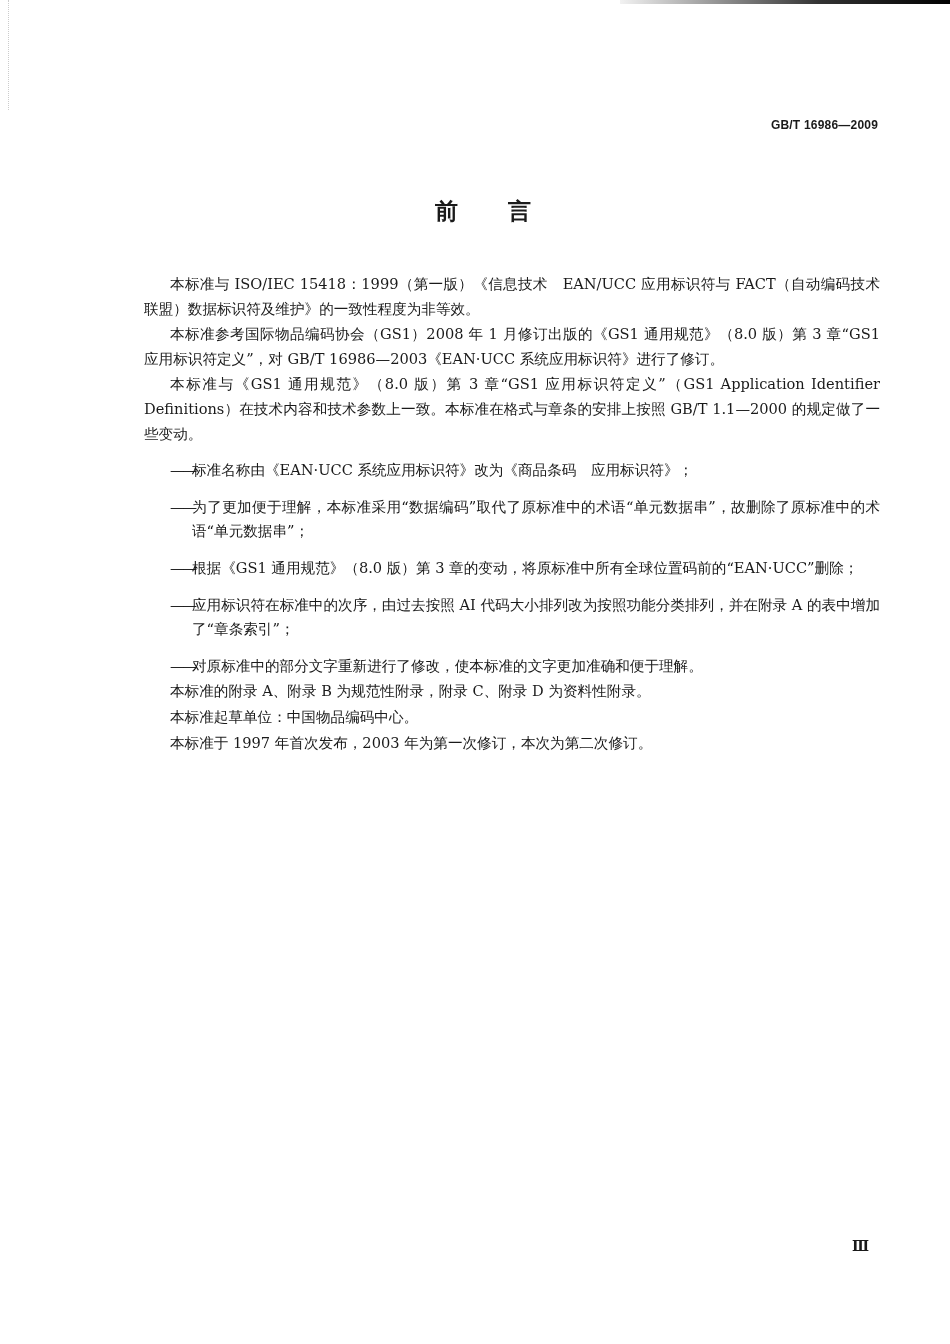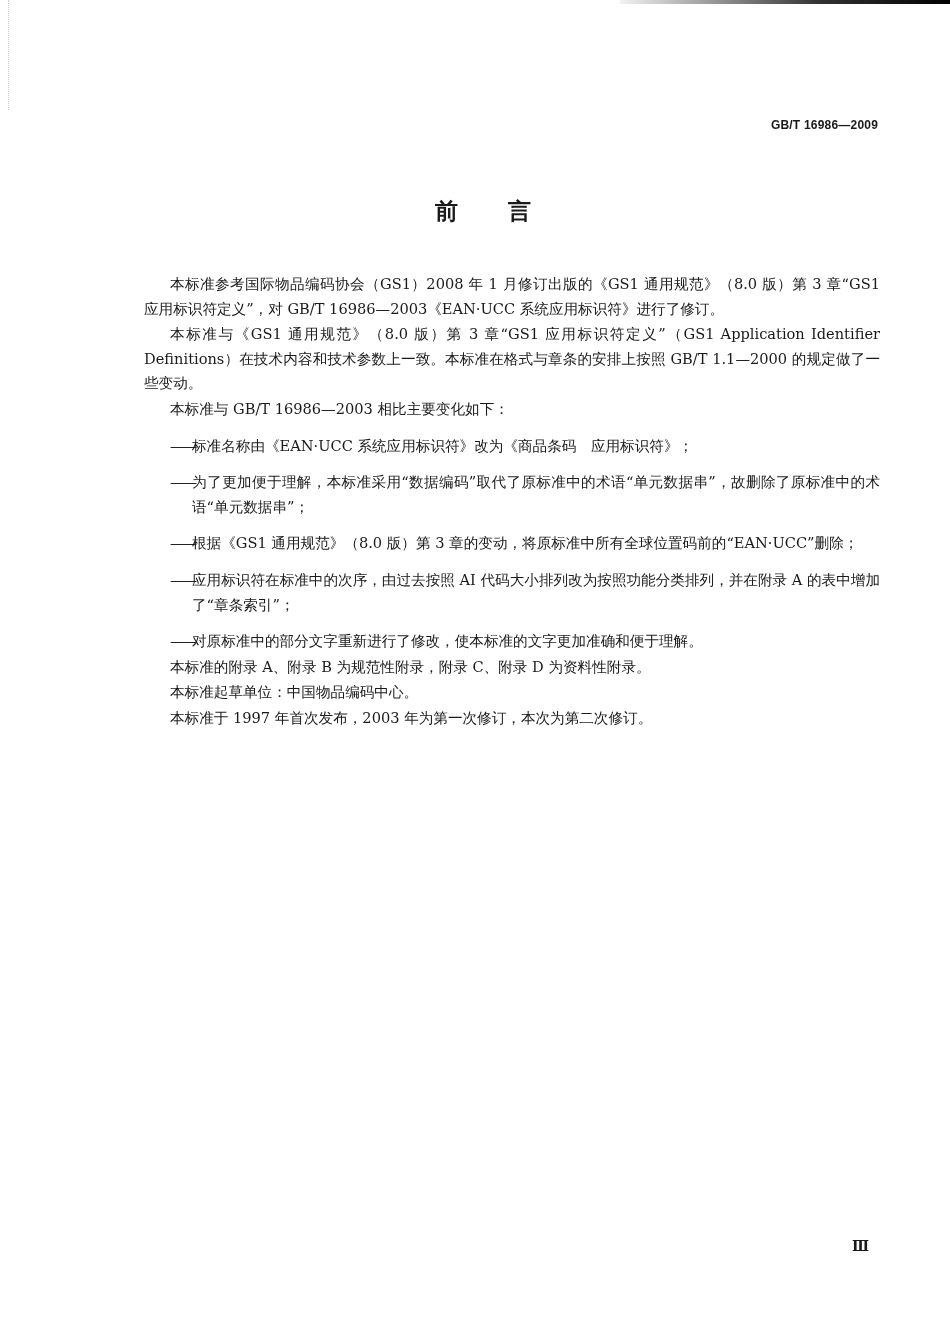--- a/index.html
+++ b/index.html
@@ -24,23 +24,23 @@
 <body>
 
 <div class="scan-edge-top"></div>
 <div class="scan-edge-left"></div>
 
 <div class="doc-code">GB/T 16986—2009</div>
 
 <div class="title">前言</div>
 
 <div class="body">
+  <p class="p">本标准与 ISO/IEC 15418：1999（第一版）《信息技术　EAN/UCC 应用标识符与 FACT（自动编码技术联盟）数据标识符及维护》的一致性程度为非等效。</p>
   <p class="p">本标准参考国际物品编码协会（GS1）2008 年 1 月修订出版的《GS1 通用规范》（8.0 版）第 3 章“GS1 应用标识符定义”，对 GB/T 16986—2003《EAN·UCC 系统应用标识符》进行了修订。</p>
   <p class="p">本标准与《GS1 通用规范》（8.0 版）第 3 章“GS1 应用标识符定义”（GS1 Application Identifier Definitions）在技术内容和技术参数上一致。本标准在格式与章条的安排上按照 GB/T 1.1—2000 的规定做了一些变动。</p>
-  <p class="p">本标准与 GB/T 16986—2003 相比主要变化如下：</p>
 
   <div>
     <p class="item"><span class="dash">——</span><span>标准名称由《EAN·UCC 系统应用标识符》改为《商品条码　应用标识符》；</span></p>
     <p class="item"><span class="dash">——</span><span>为了更加便于理解，本标准采用“数据编码”取代了原标准中的术语“单元数据串”，故删除了原标准中的术语“单元数据串”；</span></p>
     <p class="item"><span class="dash">——</span><span>根据《GS1 通用规范》（8.0 版）第 3 章的变动，将原标准中所有全球位置码前的“EAN·UCC”删除；</span></p>
     <p class="item"><span class="dash">——</span><span>应用标识符在标准中的次序，由过去按照 AI 代码大小排列改为按照功能分类排列，并在附录 A 的表中增加了“章条索引”；</span></p>
     <p class="item"><span class="dash">——</span><span>对原标准中的部分文字重新进行了修改，使本标准的文字更加准确和便于理解。</span></p>
   </div>
 
   <p class="p">本标准的附录 A、附录 B 为规范性附录，附录 C、附录 D 为资料性附录。</p>

